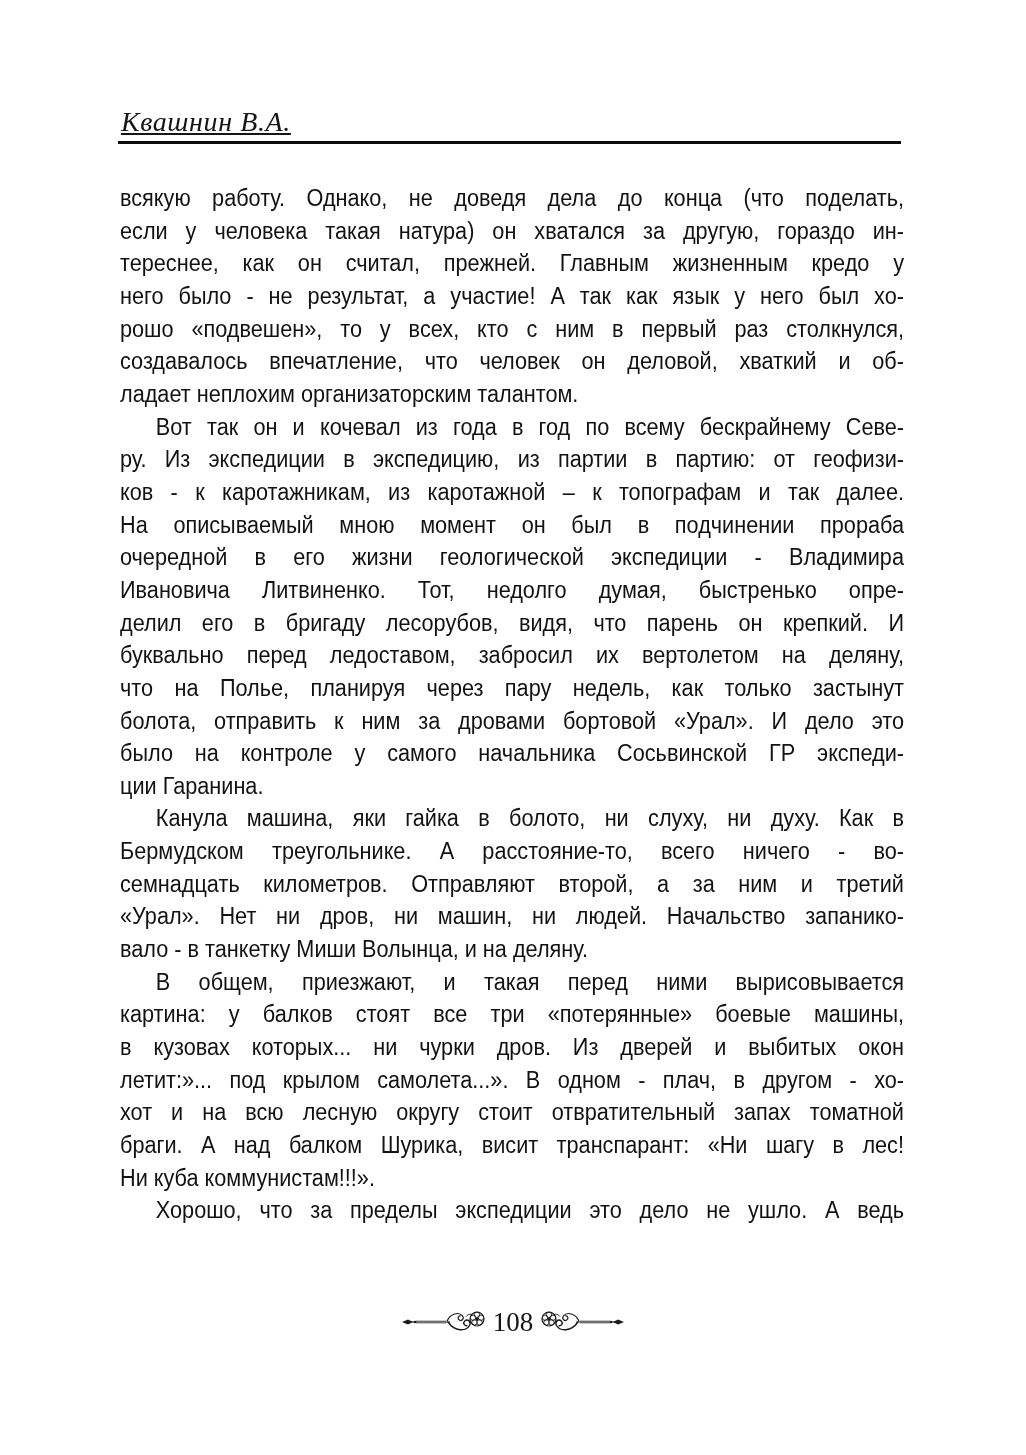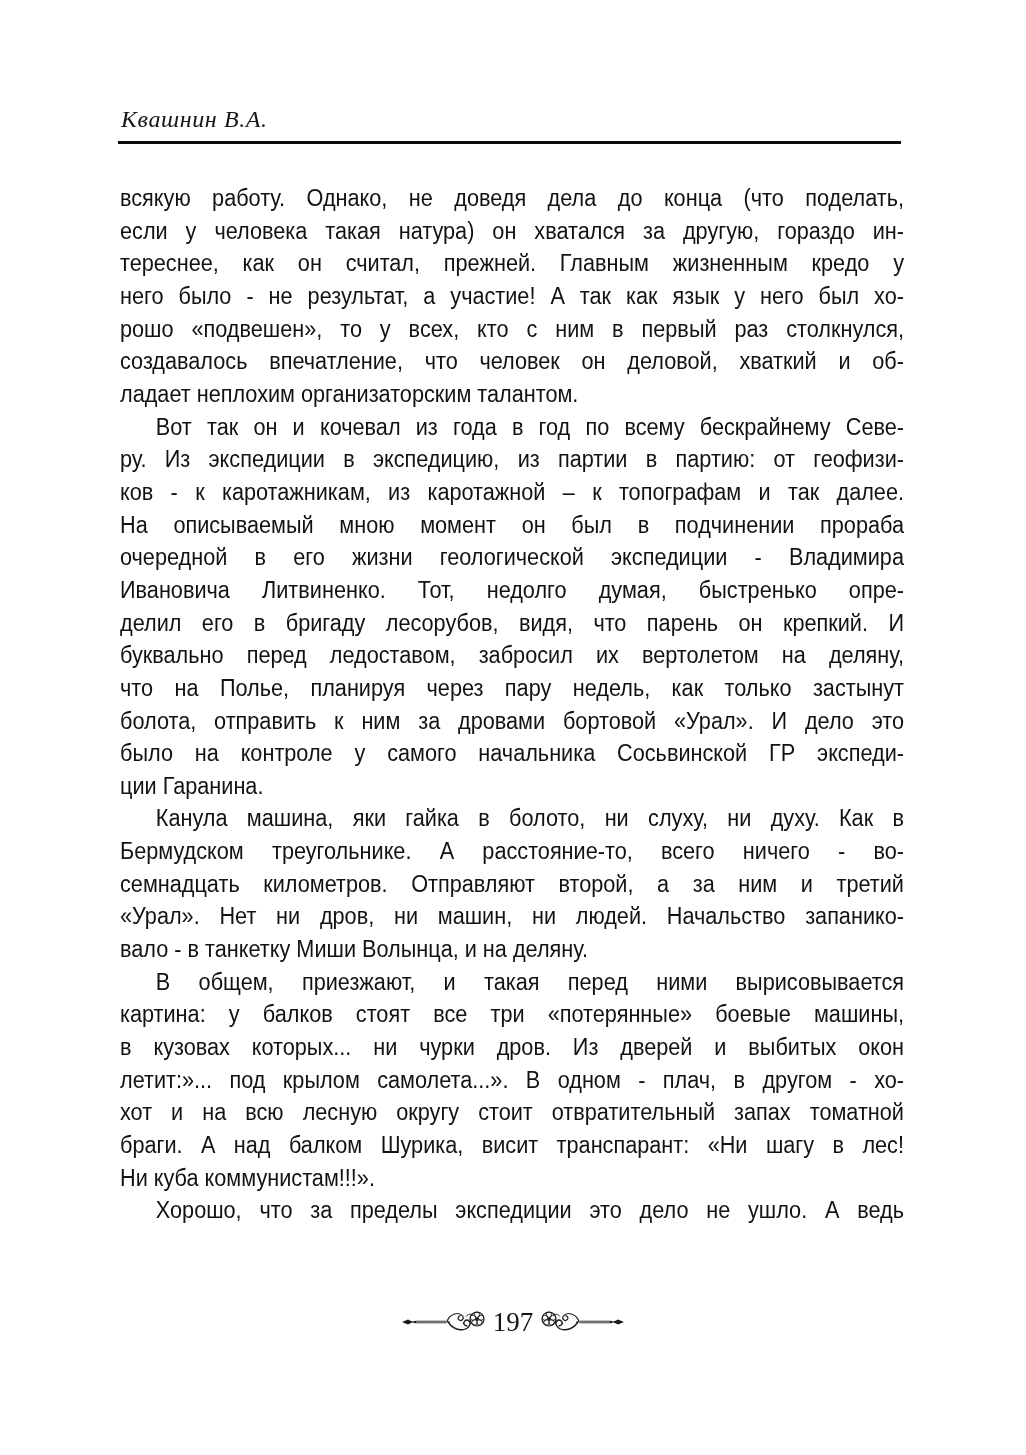--- a/index.html
+++ b/index.html
@@ -12,23 +12,24 @@
     font-family: "Liberation Sans", "DejaVu Sans", sans-serif;
     overflow: hidden;
   }
   
   .running-head {
     position: absolute;
     left: 121px;
     top: 106px;
     font-family: "Liberation Serif", "DejaVu Serif", serif;
     font-style: italic;
-    font-size: 24px;
+    font-size: 28px;
     letter-spacing: 0.6px;
     color: #161616;
+    text-decoration: underline;
   }
   .header-rule {
     position: absolute;
     left: 118px;
     top: 141px;
     width: 783px;
     height: 3px;
     background: #0c0c0c;
   }
   
@@ -136,21 +137,21 @@
         <circle r="7" fill="none" stroke-width="1.2"></circle>
         <circle cx="0" cy="-4.2" r="2.7" fill="none" stroke-width="0.9"></circle>
         <circle cx="4" cy="-1.3" r="2.7" fill="none" stroke-width="0.9"></circle>
         <circle cx="2.5" cy="3.4" r="2.7" fill="none" stroke-width="0.9"></circle>
         <circle cx="-2.5" cy="3.4" r="2.7" fill="none" stroke-width="0.9"></circle>
         <circle cx="-4" cy="-1.3" r="2.7" fill="none" stroke-width="0.9"></circle>
         <circle r="1.6" fill="#1a1a1a" stroke="none"></circle>
       </g>
     </svg>
 
-    <div class="pagenum">197</div>
+    <div class="pagenum">108</div>
 
     <svg class="flourish right" width="84" height="34" viewBox="0 0 84 34" fill="none">
       <line x1="14" y1="17" x2="44" y2="17" stroke="#c6c6c6" stroke-width="4"></line>
       <line x1="8" y1="17" x2="48" y2="17" stroke="#1a1a1a" stroke-width="1.1"></line>
       <polygon points="0,17 6,14.6 11,17 6,19.4" fill="#1a1a1a"></polygon>
       <circle cx="13" cy="17" r="1.3" fill="#1a1a1a"></circle>
       <path d="M46,17 C53,27 64,26.5 67.5,20.5 C69.6,16.8 65.6,13.4 62.8,15.9 C60.6,17.9 62.2,21.4 65.4,20.6" stroke="#1a1a1a" stroke-width="1.4" fill="none"></path>
       <path d="M45,16.5 C48,8.5 57,6.5 60.5,10.8 C62.6,13.4 60,16.6 57.3,15.1 C55.2,13.9 55.9,10.9 58.6,10.6" stroke="#1a1a1a" stroke-width="1.2" fill="none"></path>
       <path d="M64,11.5 C66,9 69,8.6 71,10.2" stroke="#1a1a1a" stroke-width="1" fill="none"></path>
       <g transform="translate(75,14)" stroke="#1a1a1a">

